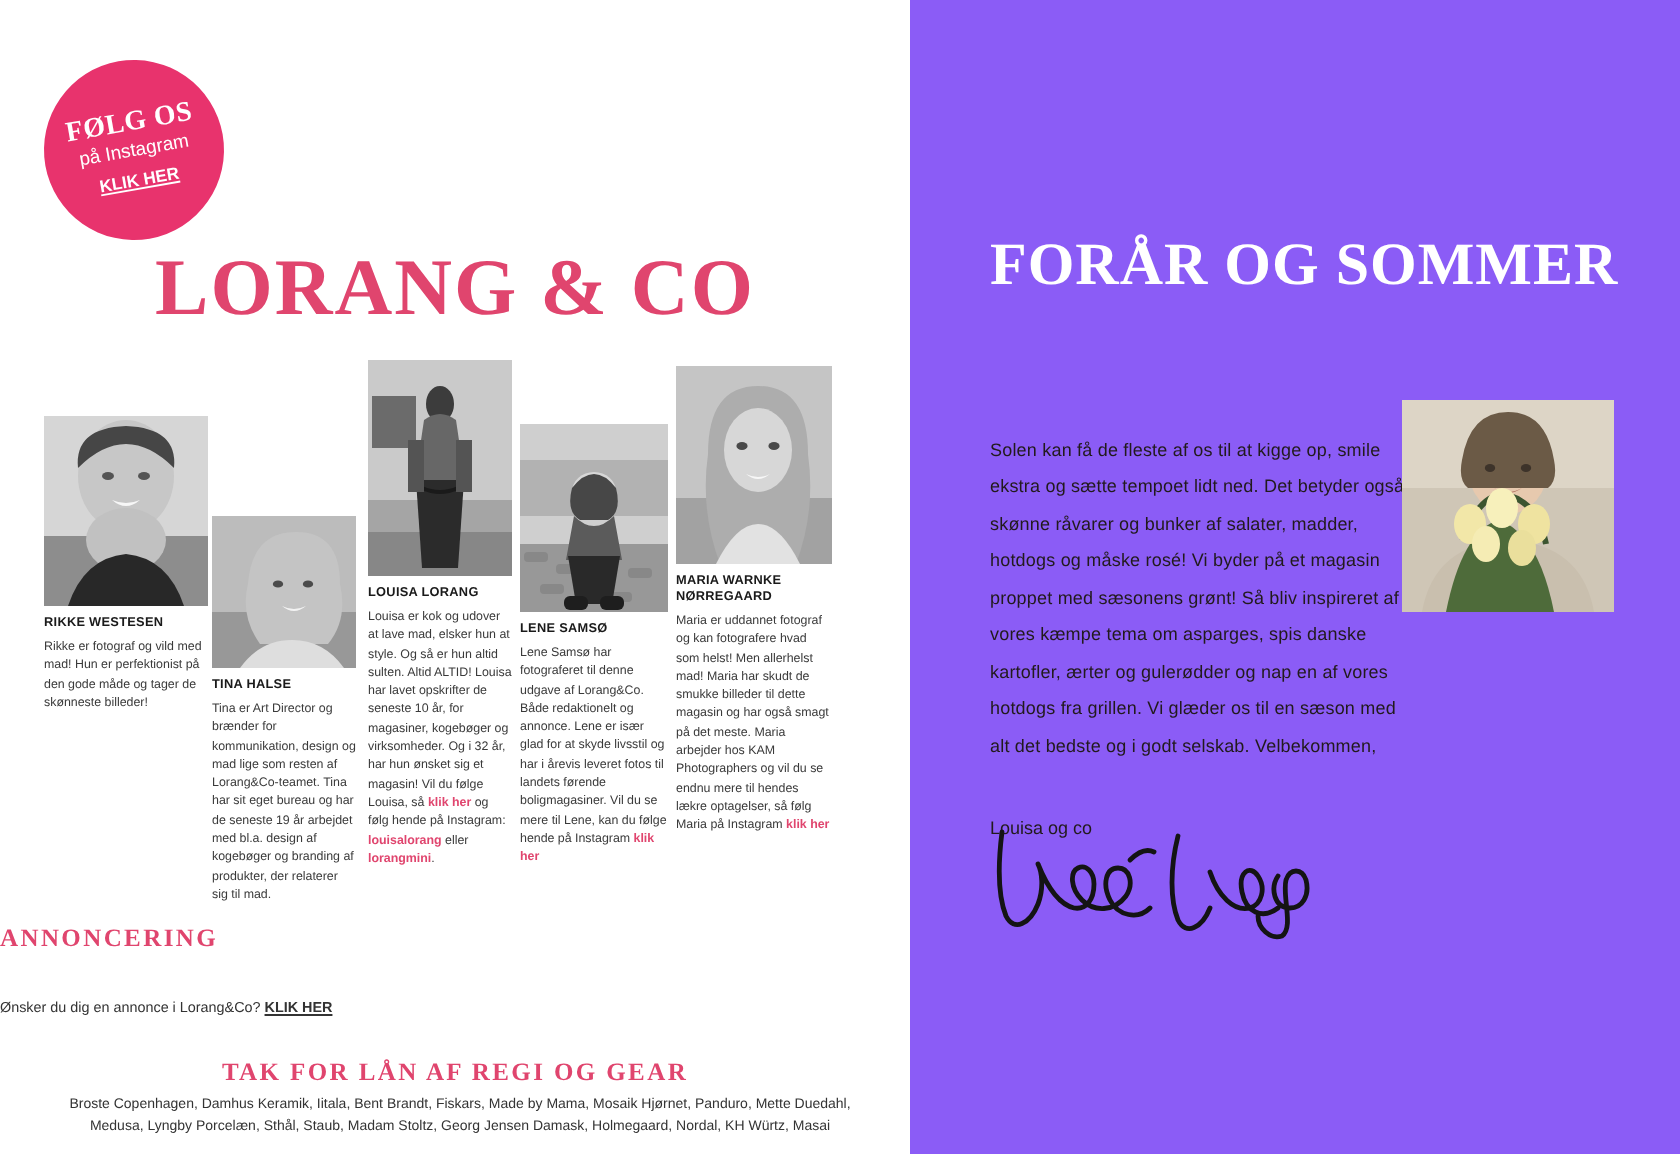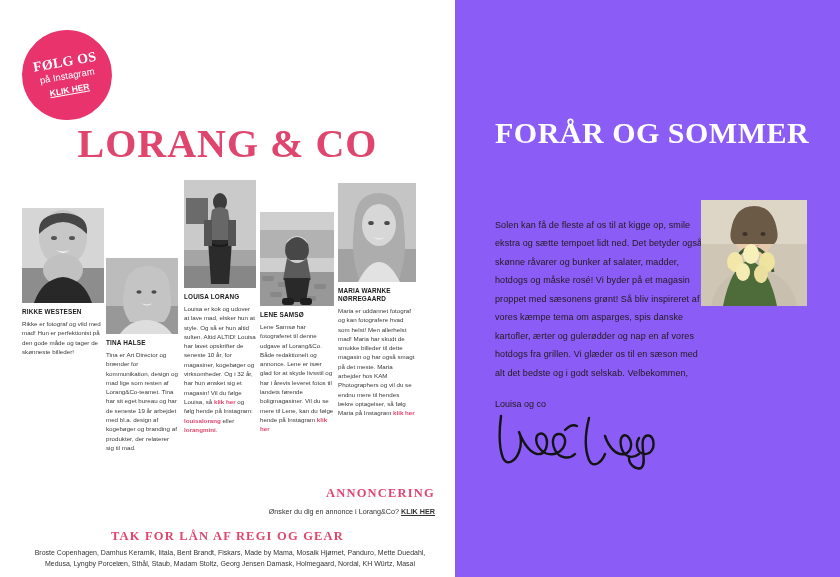--- a/index.html
+++ b/index.html
@@ -34,27 +34,27 @@
   #team { position:absolute; left:22px; top:180px; width:410px; height:290px; }
   .member { position:absolute; }
   .photo { background:#cfcfcf; display:block; filter:grayscale(100%); position:relative; overflow:hidden; }
   .photo .ph { position:absolute; inset:0; }
   .mname { font-size:6.4px; font-weight:bold; color:#1a1a1a; line-height:1.25; margin-top:5px; letter-spacing:.15px; }
   .mbio { font-size:6.2px; color:#3a3a3a; line-height:1.5; margin-top:3px; }
   .mbio b { color:#e0456e; }
 
   
   #annoncering {
-    position:absolute; left:0; top:486px; width:435px; text-align:right;
+    position:absolute; left:0; top:462px; width:435px; text-align:left;
   }
   #annoncering .head {
     font-family:"Liberation Serif", serif; font-weight:bold;
     font-size:12.5px; color:#e0456e; letter-spacing:1.2px;
   }
-  #annoncering .sub { font-size:7.2px; color:#333; margin-top:6px; }
+  #annoncering .sub { font-size:7.2px; color:#333; margin-top:22px; }
   #annoncering .sub u { font-weight:bold; }
 
   #tak { position:absolute; left:0; top:529px; width:455px; text-align:center; }
   #tak .head {
     font-family:"Liberation Serif", serif; font-weight:bold;
     font-size:12.5px; color:#e0456e; letter-spacing:1.2px;
   }
   #credits {
     position:absolute; left:30px; top:548px; width:400px; text-align:center;
     font-size:7px; color:#333; line-height:1.55;
@@ -65,21 +65,21 @@
   #right-title {
     position:absolute; left:40px; top:118px; width:320px;
     font-family:"Liberation Serif", serif; font-weight:bold; color:#fff;
     font-size:30px; letter-spacing:.5px; line-height:1;
   }
   #right-body {
     position:absolute; left:40px; top:196px; width:210px;
     font-size:9px; color:#221a1c; line-height:2.05; letter-spacing:.1px;margin-top:20px;
   }
   #right-sign {
-    position:absolute; left:40px; top:399px; width:210px;
+    position:absolute; left:40px; top:409px; width:210px;
     font-size:9px; color:#221a1c;
   }
   #signature { position:absolute; left:38px; top:408px; width:170px; height:62px; }
   #tulip-photo {
     position:absolute; left:246px; top:200px; width:106px; height:106px;
     background:#b9b4a8; overflow:hidden;
   }
 </style>
 </head>
 <body>

